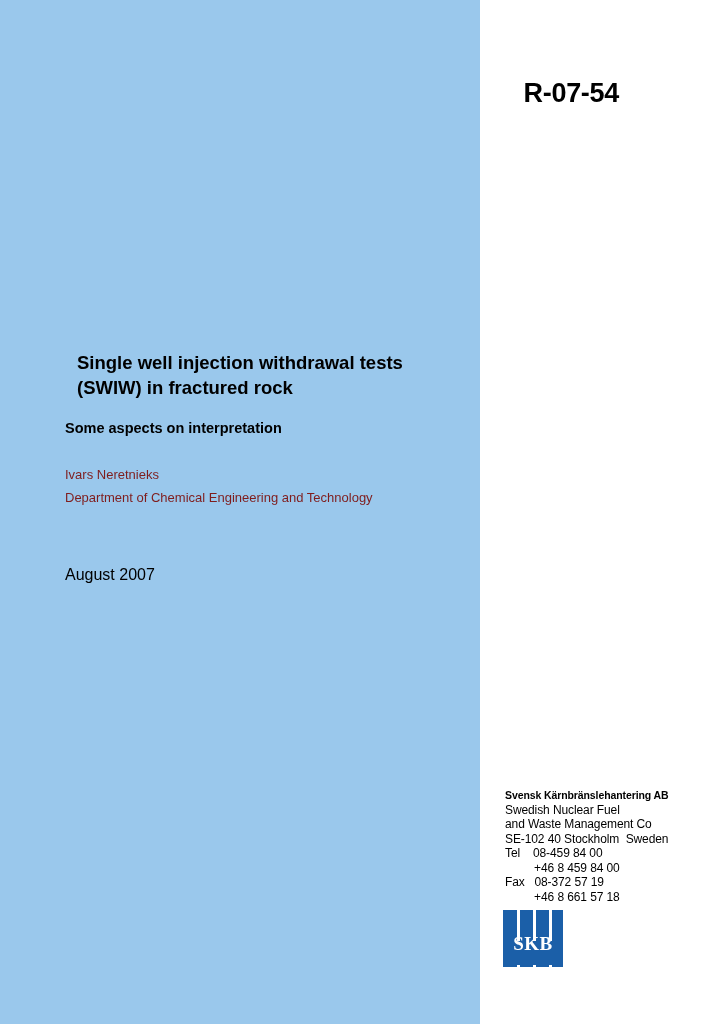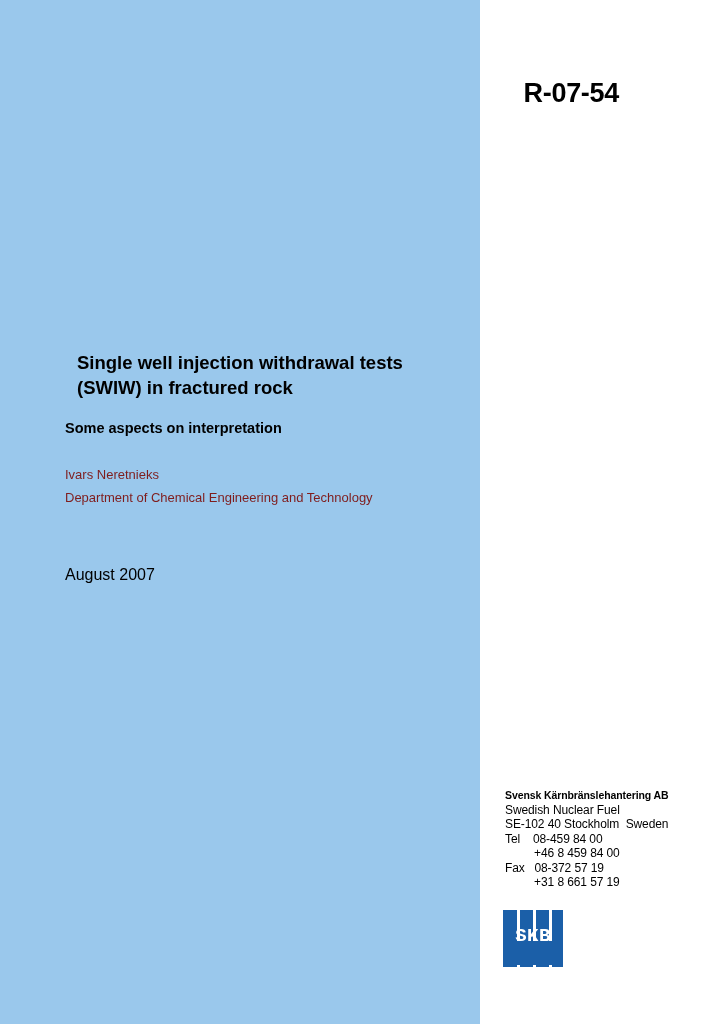--- a/index.html
+++ b/index.html
@@ -117,28 +117,28 @@
     width: 3px;
     height: 57px;
     background: #ffffff;
   }
   #skb-logo .bar.b1 { left: 14px; }
   #skb-logo .bar.b2 { left: 30px; }
   #skb-logo .bar.b3 { left: 46px; }
   #skb-logo-text {
     position: absolute;
     left: 0;
-    bottom: 20px;
+    bottom: 12px;
     width: 60px;
     text-align: center;
     font-size: 19px;
     font-weight: bold;
     color: #ffffff;
     letter-spacing: 0.5px;
-    font-family: Liberation Mono, monospace;
+    font-family: Liberation Serif, serif;
     z-index: 2;
   }
   #skb-logo-mask {
     position: absolute;
     left: 0;
     bottom: 2px;
     width: 60px;
     height: 24px;
     background: #1b5fa8;
     z-index: 1;
@@ -159,25 +159,26 @@
 <div id="author-block">
   <div class="author-line">Ivars Neretnieks</div>
   <div class="author-line">Department of Chemical Engineering and Technology</div>
 </div>
 
 <div id="date-line">August 2007</div>
 
 <div id="publisher-block">
   <div id="publisher-name">Svensk Kärnbränslehantering AB</div>
   <div class="publisher-line">Swedish Nuclear Fuel</div>
+  <div class="publisher-line">and Waste Management Co</div>
   <div class="publisher-line">SE-102 40 Stockholm  Sweden</div>
   <div class="publisher-line">Tel    08-459 84 00</div>
   <div class="publisher-line">         +46 8 459 84 00</div>
   <div class="publisher-line">Fax   08-372 57 19</div>
-  <div class="publisher-line">         +31 8 661 57 19</div>
+  <div class="publisher-line">         +46 8 661 57 18</div>
 </div>
 
 <div id="skb-logo">
   <div class="bar b1"></div>
   <div class="bar b2"></div>
   <div class="bar b3"></div>
   <div id="skb-logo-mask"></div>
   <div id="skb-logo-text">SKB</div>
 </div>
 

